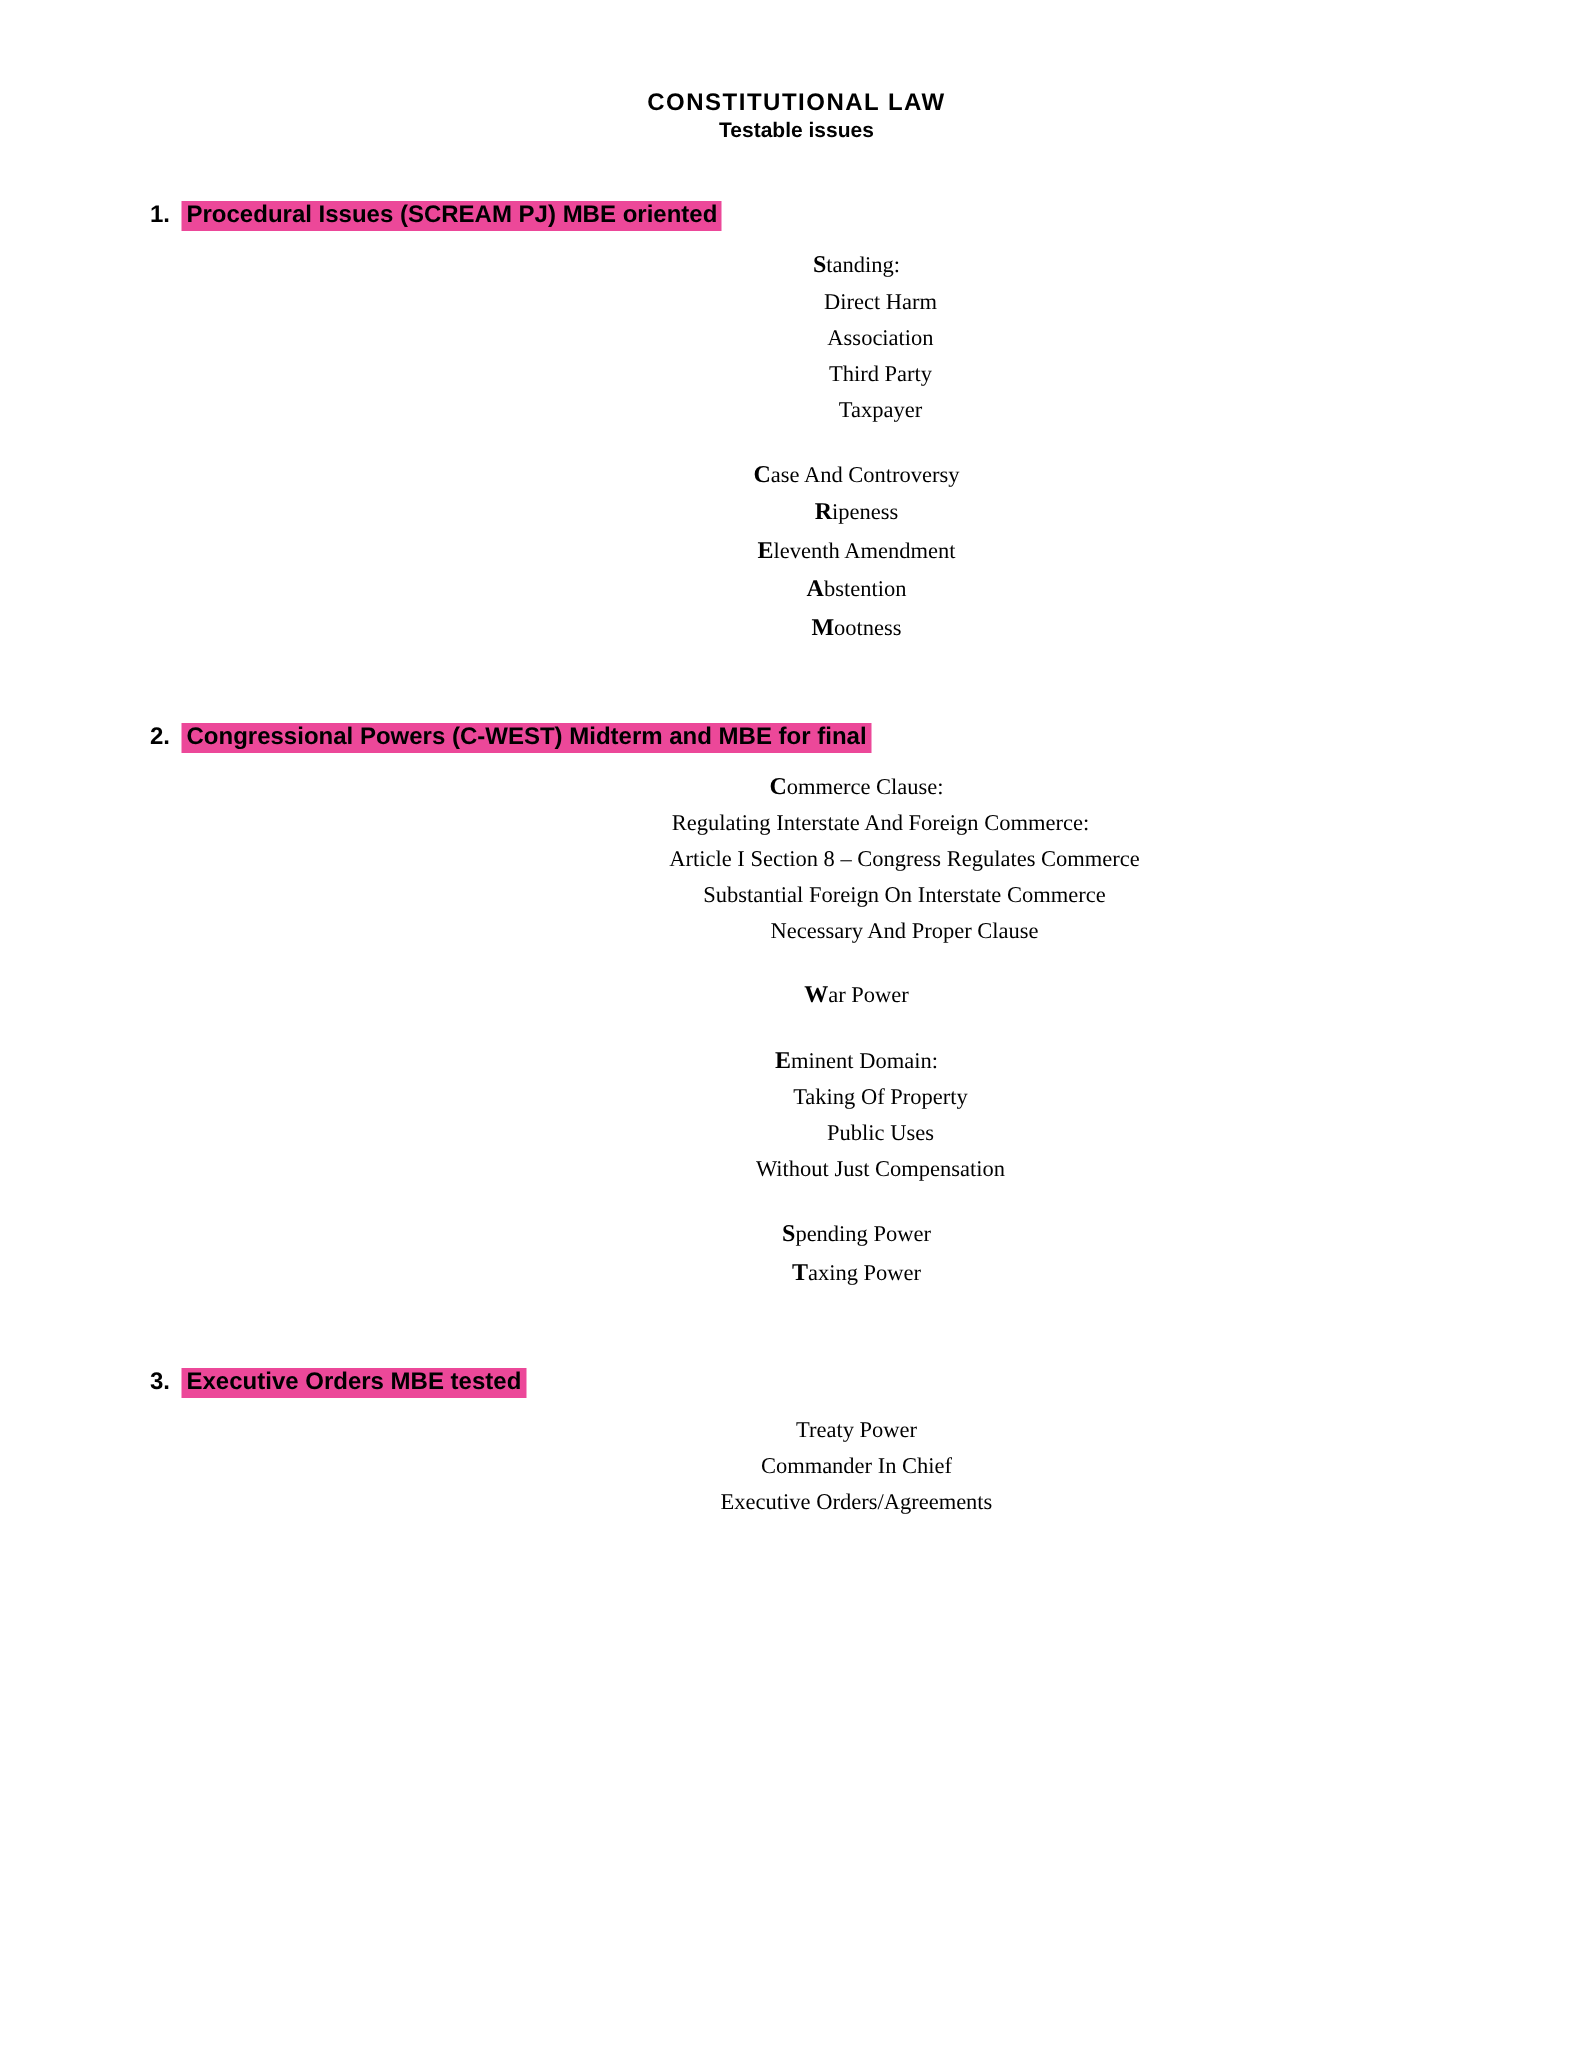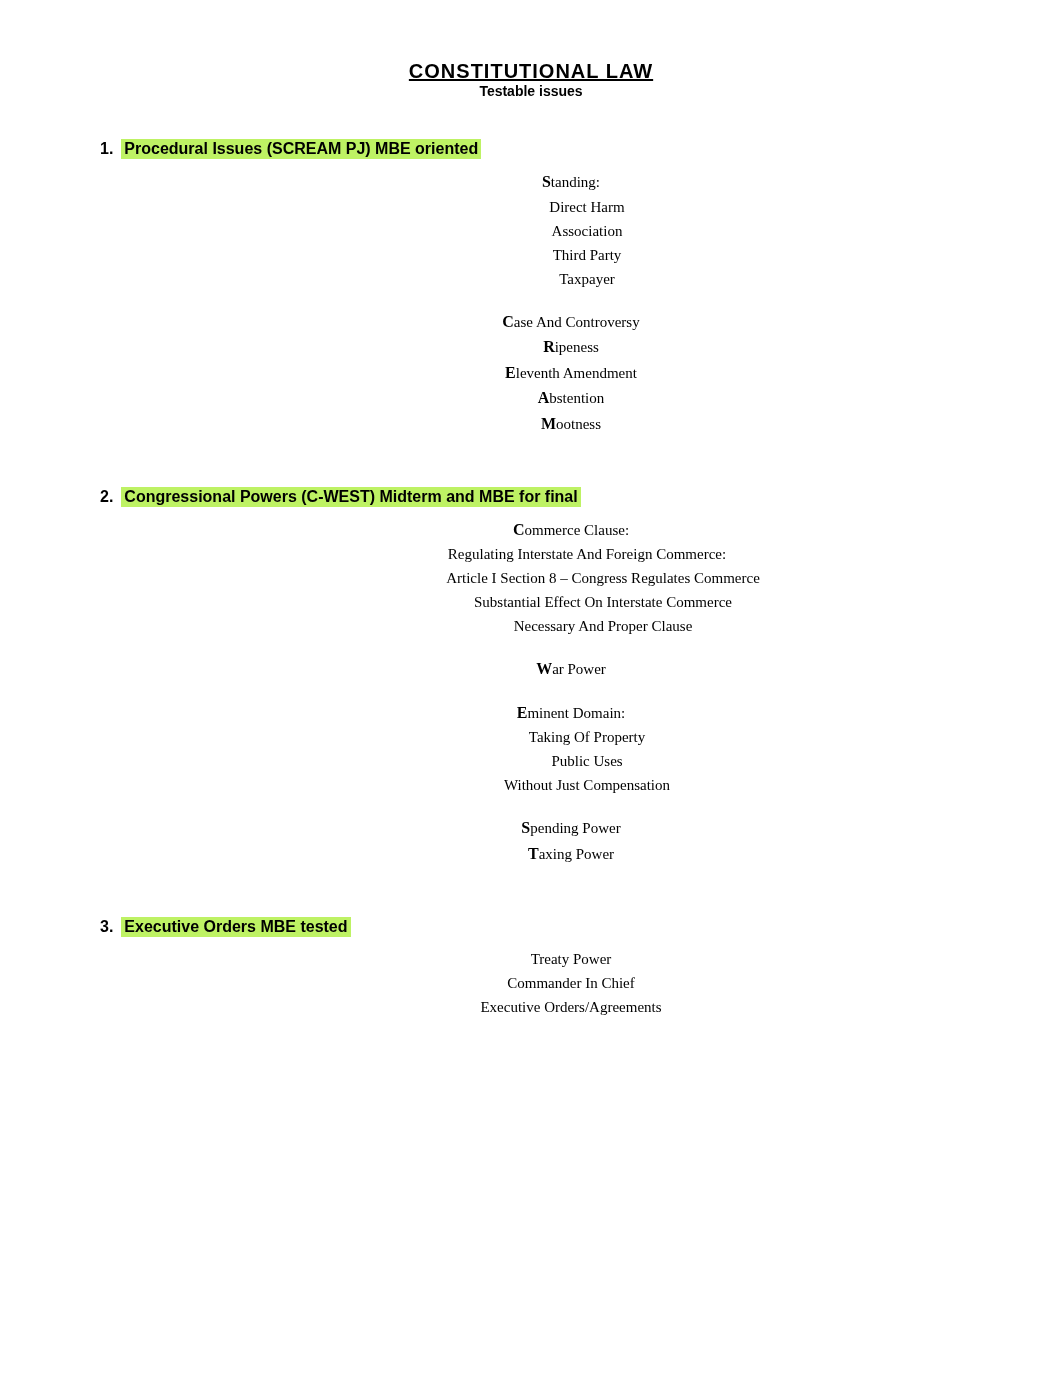--- a/index.html
+++ b/index.html
@@ -17,25 +17,24 @@
       min-height: 1377px;
       padding: 60px 100px;
     }
 
     .page-title {
       text-align: center;
       margin-bottom: 40px;
     }
 
     .page-title h1 {
-      font-size: 20px;
+      font-size: 16px;
       font-weight: bold;
       letter-spacing: 1px;
       font-family: Arial, sans-serif;
-      text-decoration: underline;
     }
 
     .page-title h2 {
       font-size: 14px;
       font-weight: bold;
       font-family: Arial, sans-serif;
     }
 
     .section {
       margin-bottom: 50px;
@@ -48,21 +47,21 @@
     }
 
     .section-number {
       font-size: 16px;
       font-weight: bold;
       margin-right: 8px;
       font-family: Arial, sans-serif;
     }
 
     .section-title-highlight {
-      background-color: #bef264;
+      background-color: #ec4899;
       font-weight: bold;
       font-size: 16px;
       font-family: Arial, sans-serif;
       padding: 1px 3px;
       text-align: right;
     }
 
     .section-content {
       margin-left: 80px;
       text-align: center;
@@ -154,21 +153,21 @@
     <div class="section-content">
 
       <div class="subsection">
         <div class="item-bold-first line">
           <span class="bold-letter">C</span><span>ommerce Clause:</span>
         </div>
         <div class="indent-1">
           <div class="line">Regulating Interstate And Foreign Commerce:</div>
           <div class="indent-1">
             <div class="line">Article I Section 8 – Congress Regulates Commerce</div>
-            <div class="line">Substantial Effect On Interstate Commerce</div>
+            <div class="line">Substantial Foreign On Interstate Commerce</div>
             <div class="line">Necessary And Proper Clause</div>
           </div>
         </div>
       </div>
 
       <div class="subsection">
         <div class="item-bold-first line">
           <span class="bold-letter">W</span><span>ar Power</span>
         </div>
       </div>

